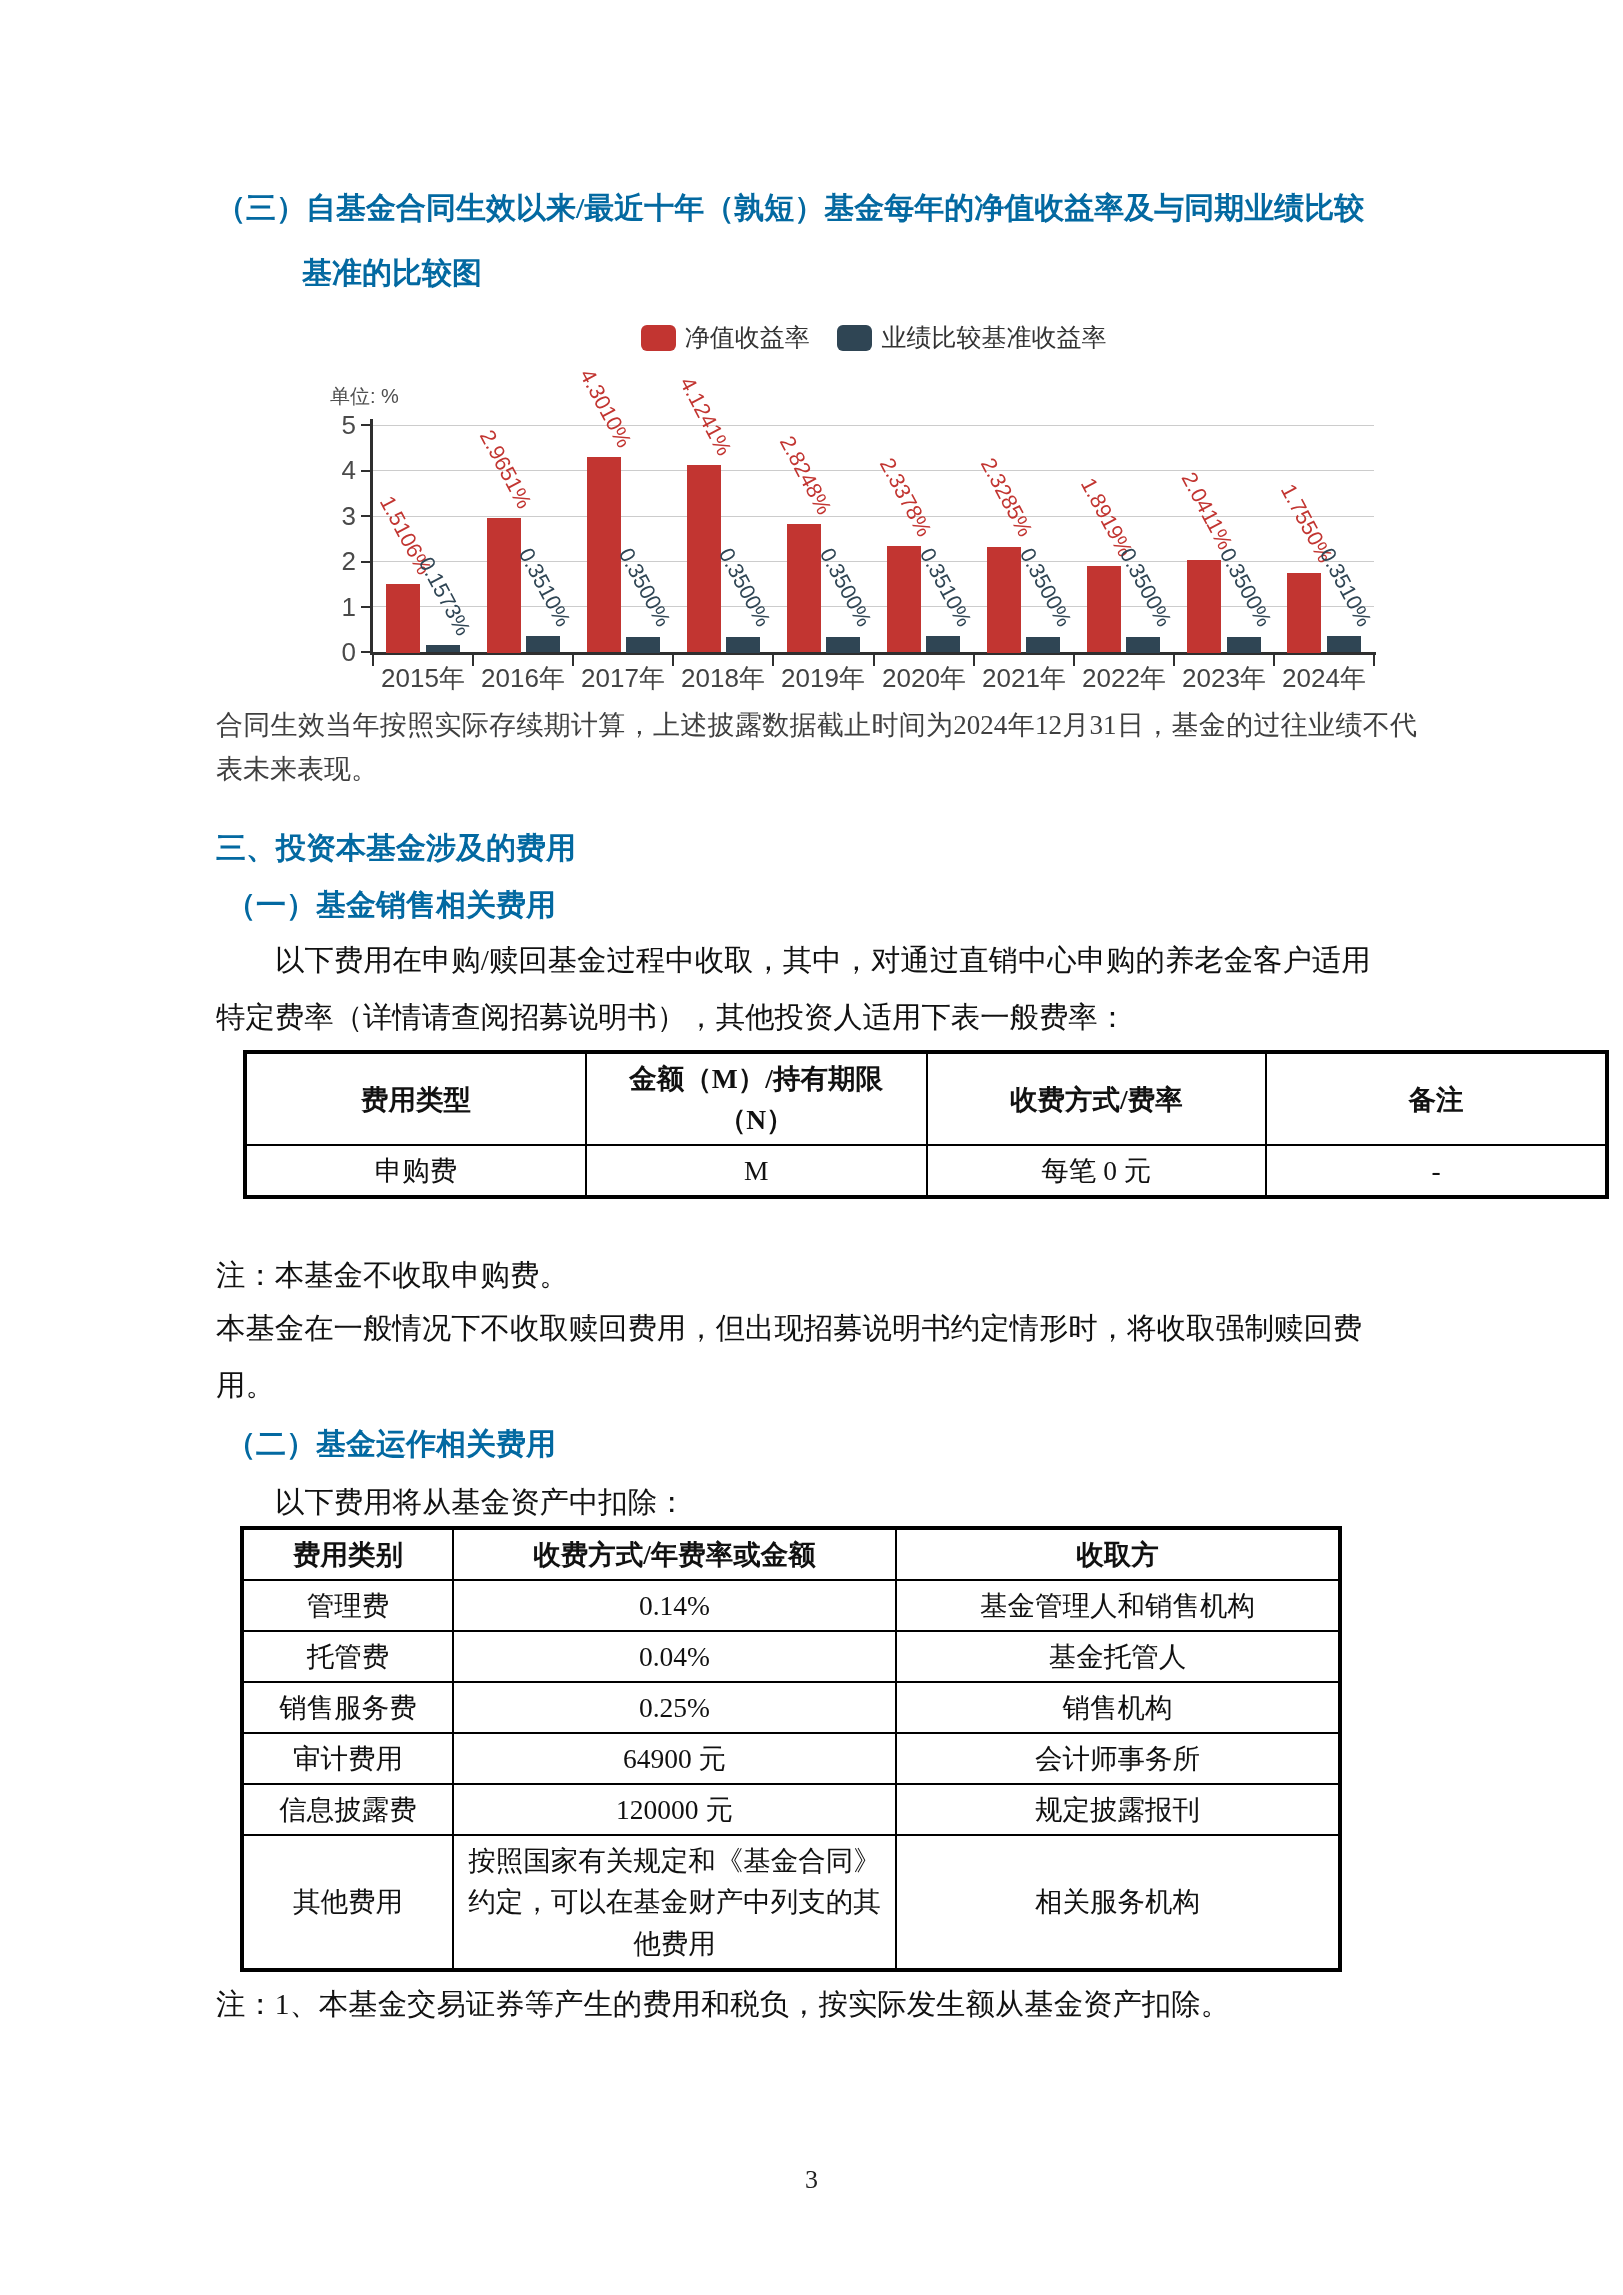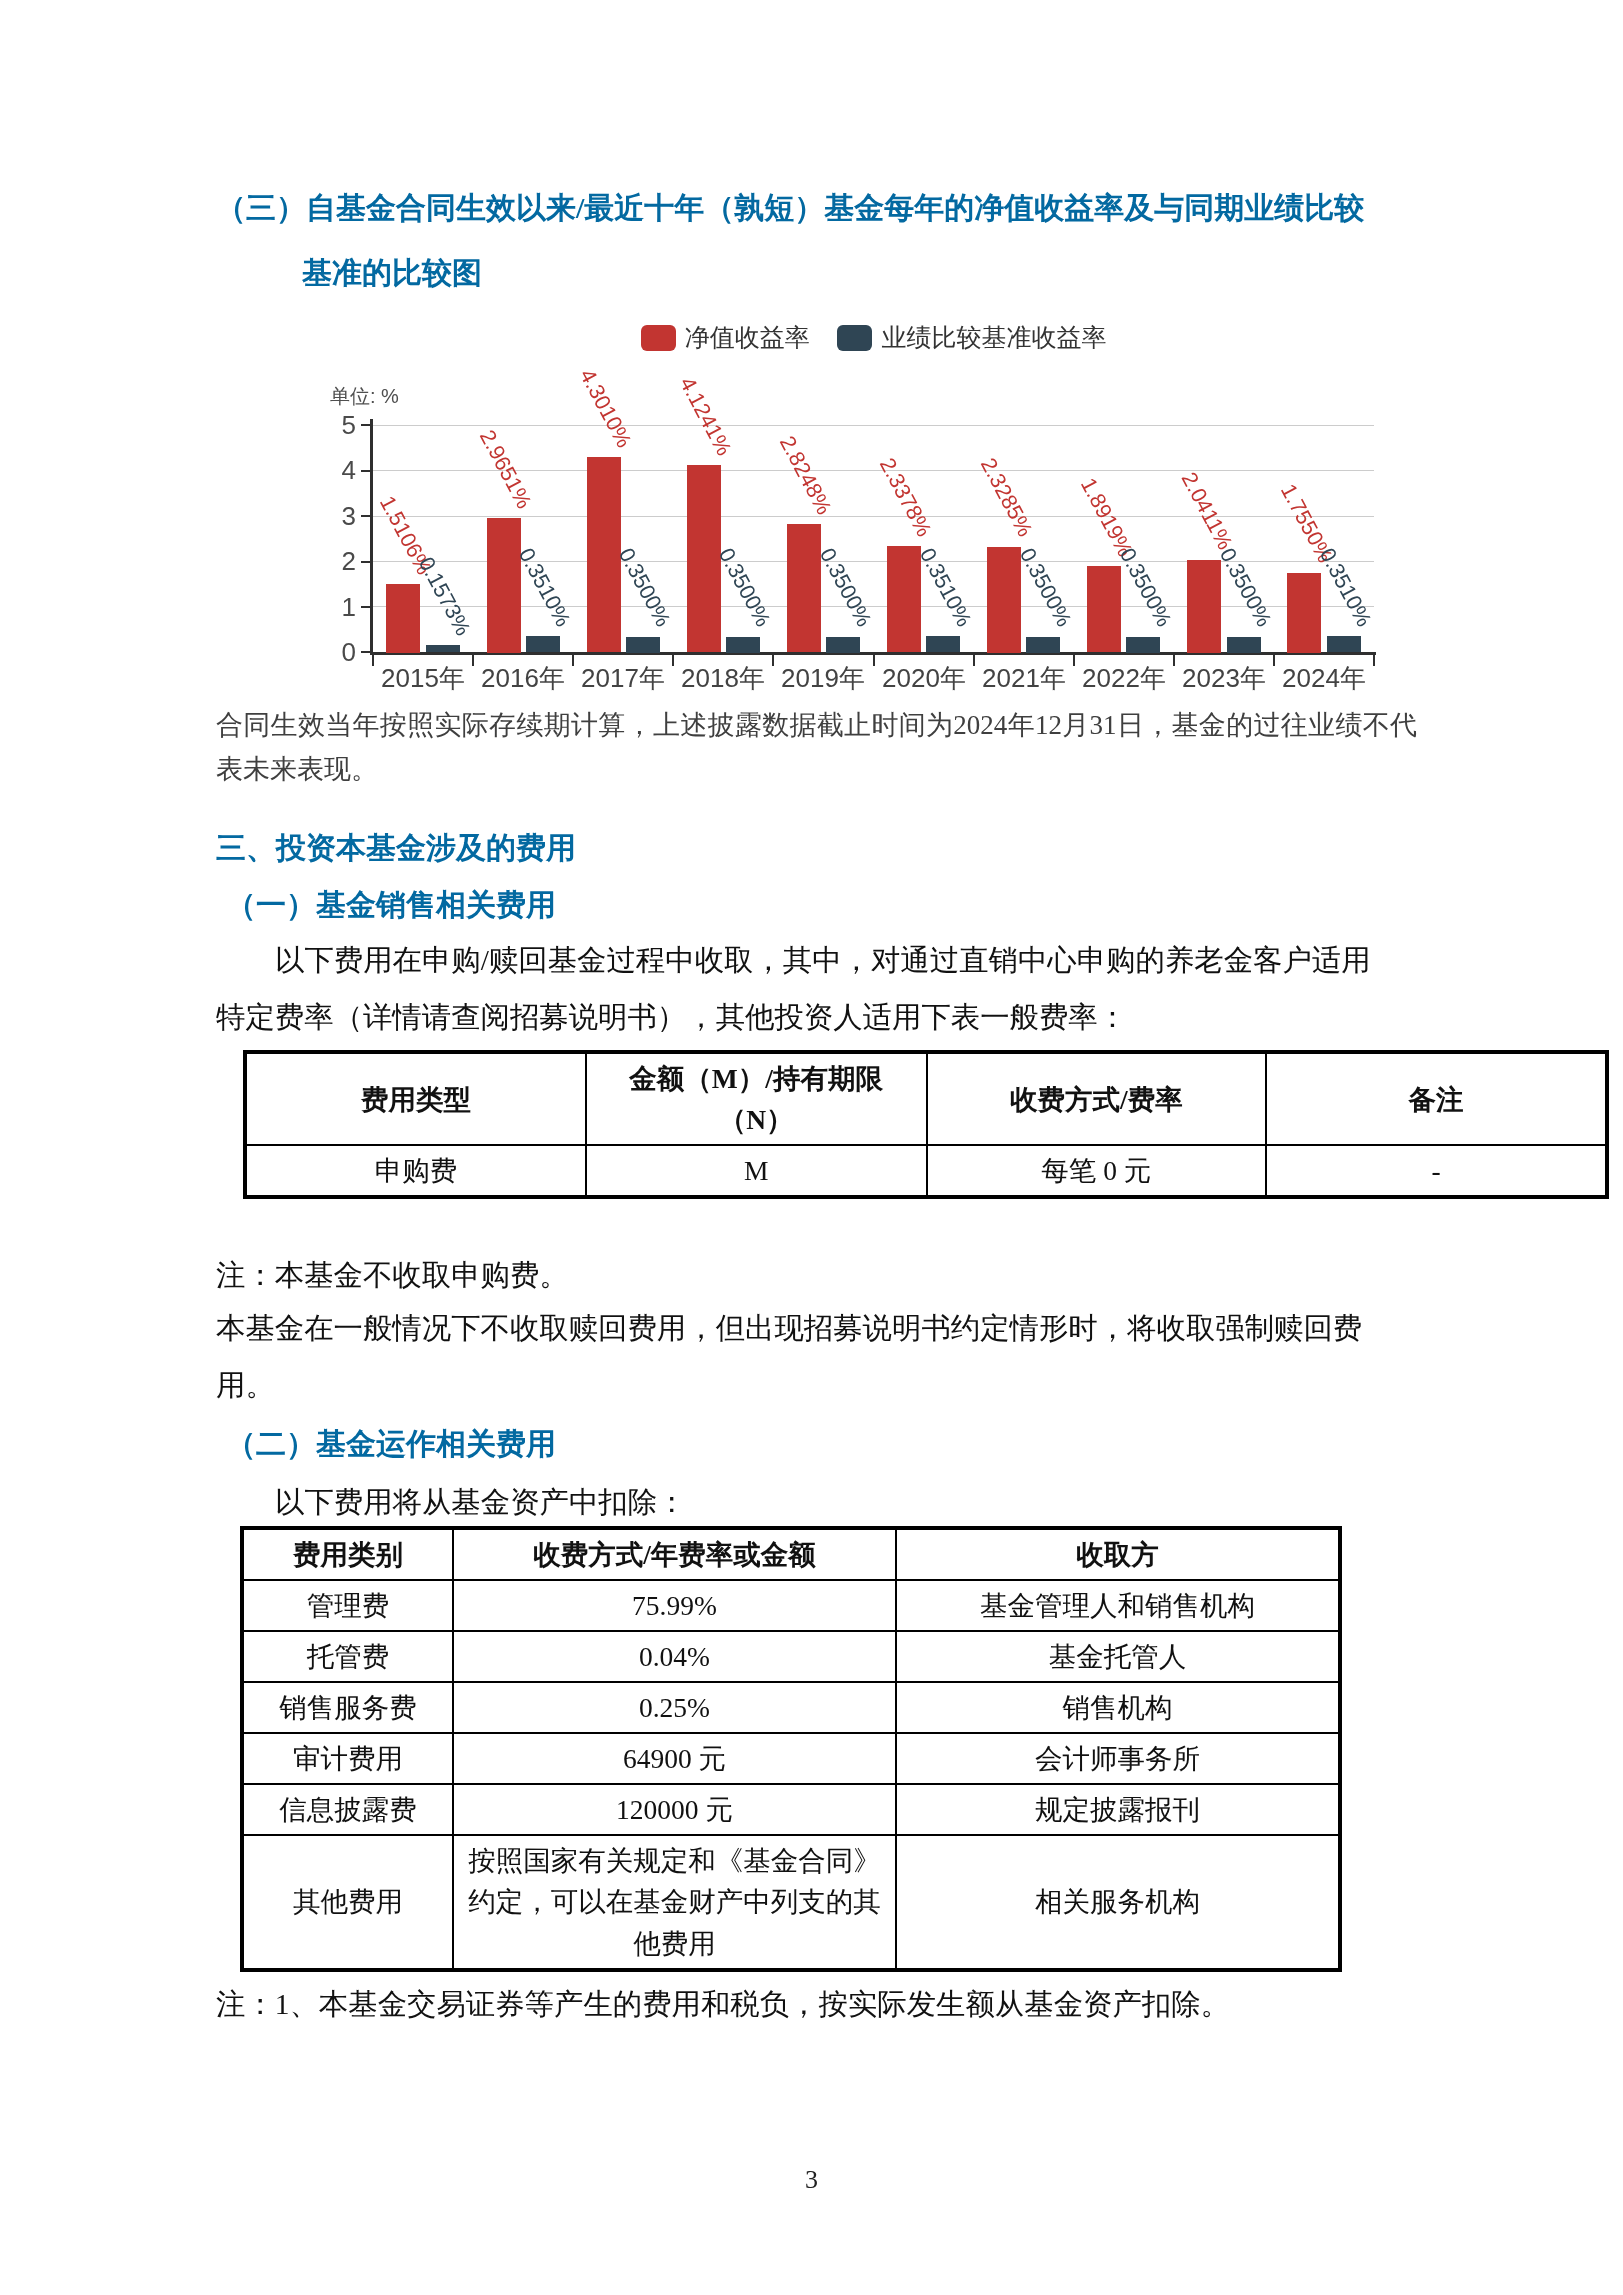--- a/index.html
+++ b/index.html
@@ -276,21 +276,21 @@
         <thead>
           <tr>
             <th style="height: 41px;">费用类别</th>
             <th style="height: 41px;">收费方式/年费率或金额</th>
             <th style="height: 41px;">收取方</th>
           </tr>
         </thead>
         <tbody>
           <tr>
             <td style="height: 41px;">管理费</td>
-            <td style="height: 41px;">75.99%</td>
+            <td style="height: 41px;">0.14%</td>
             <td style="height: 41px;">基金管理人和销售机构</td>
           </tr>
           <tr>
             <td style="height: 41px;">托管费</td>
             <td style="height: 41px;">0.04%</td>
             <td style="height: 41px;">基金托管人</td>
           </tr>
           <tr>
             <td style="height: 41px; margin-top: 13px;">销售服务费</td>
             <td style="height: 41px;">0.25%</td>

